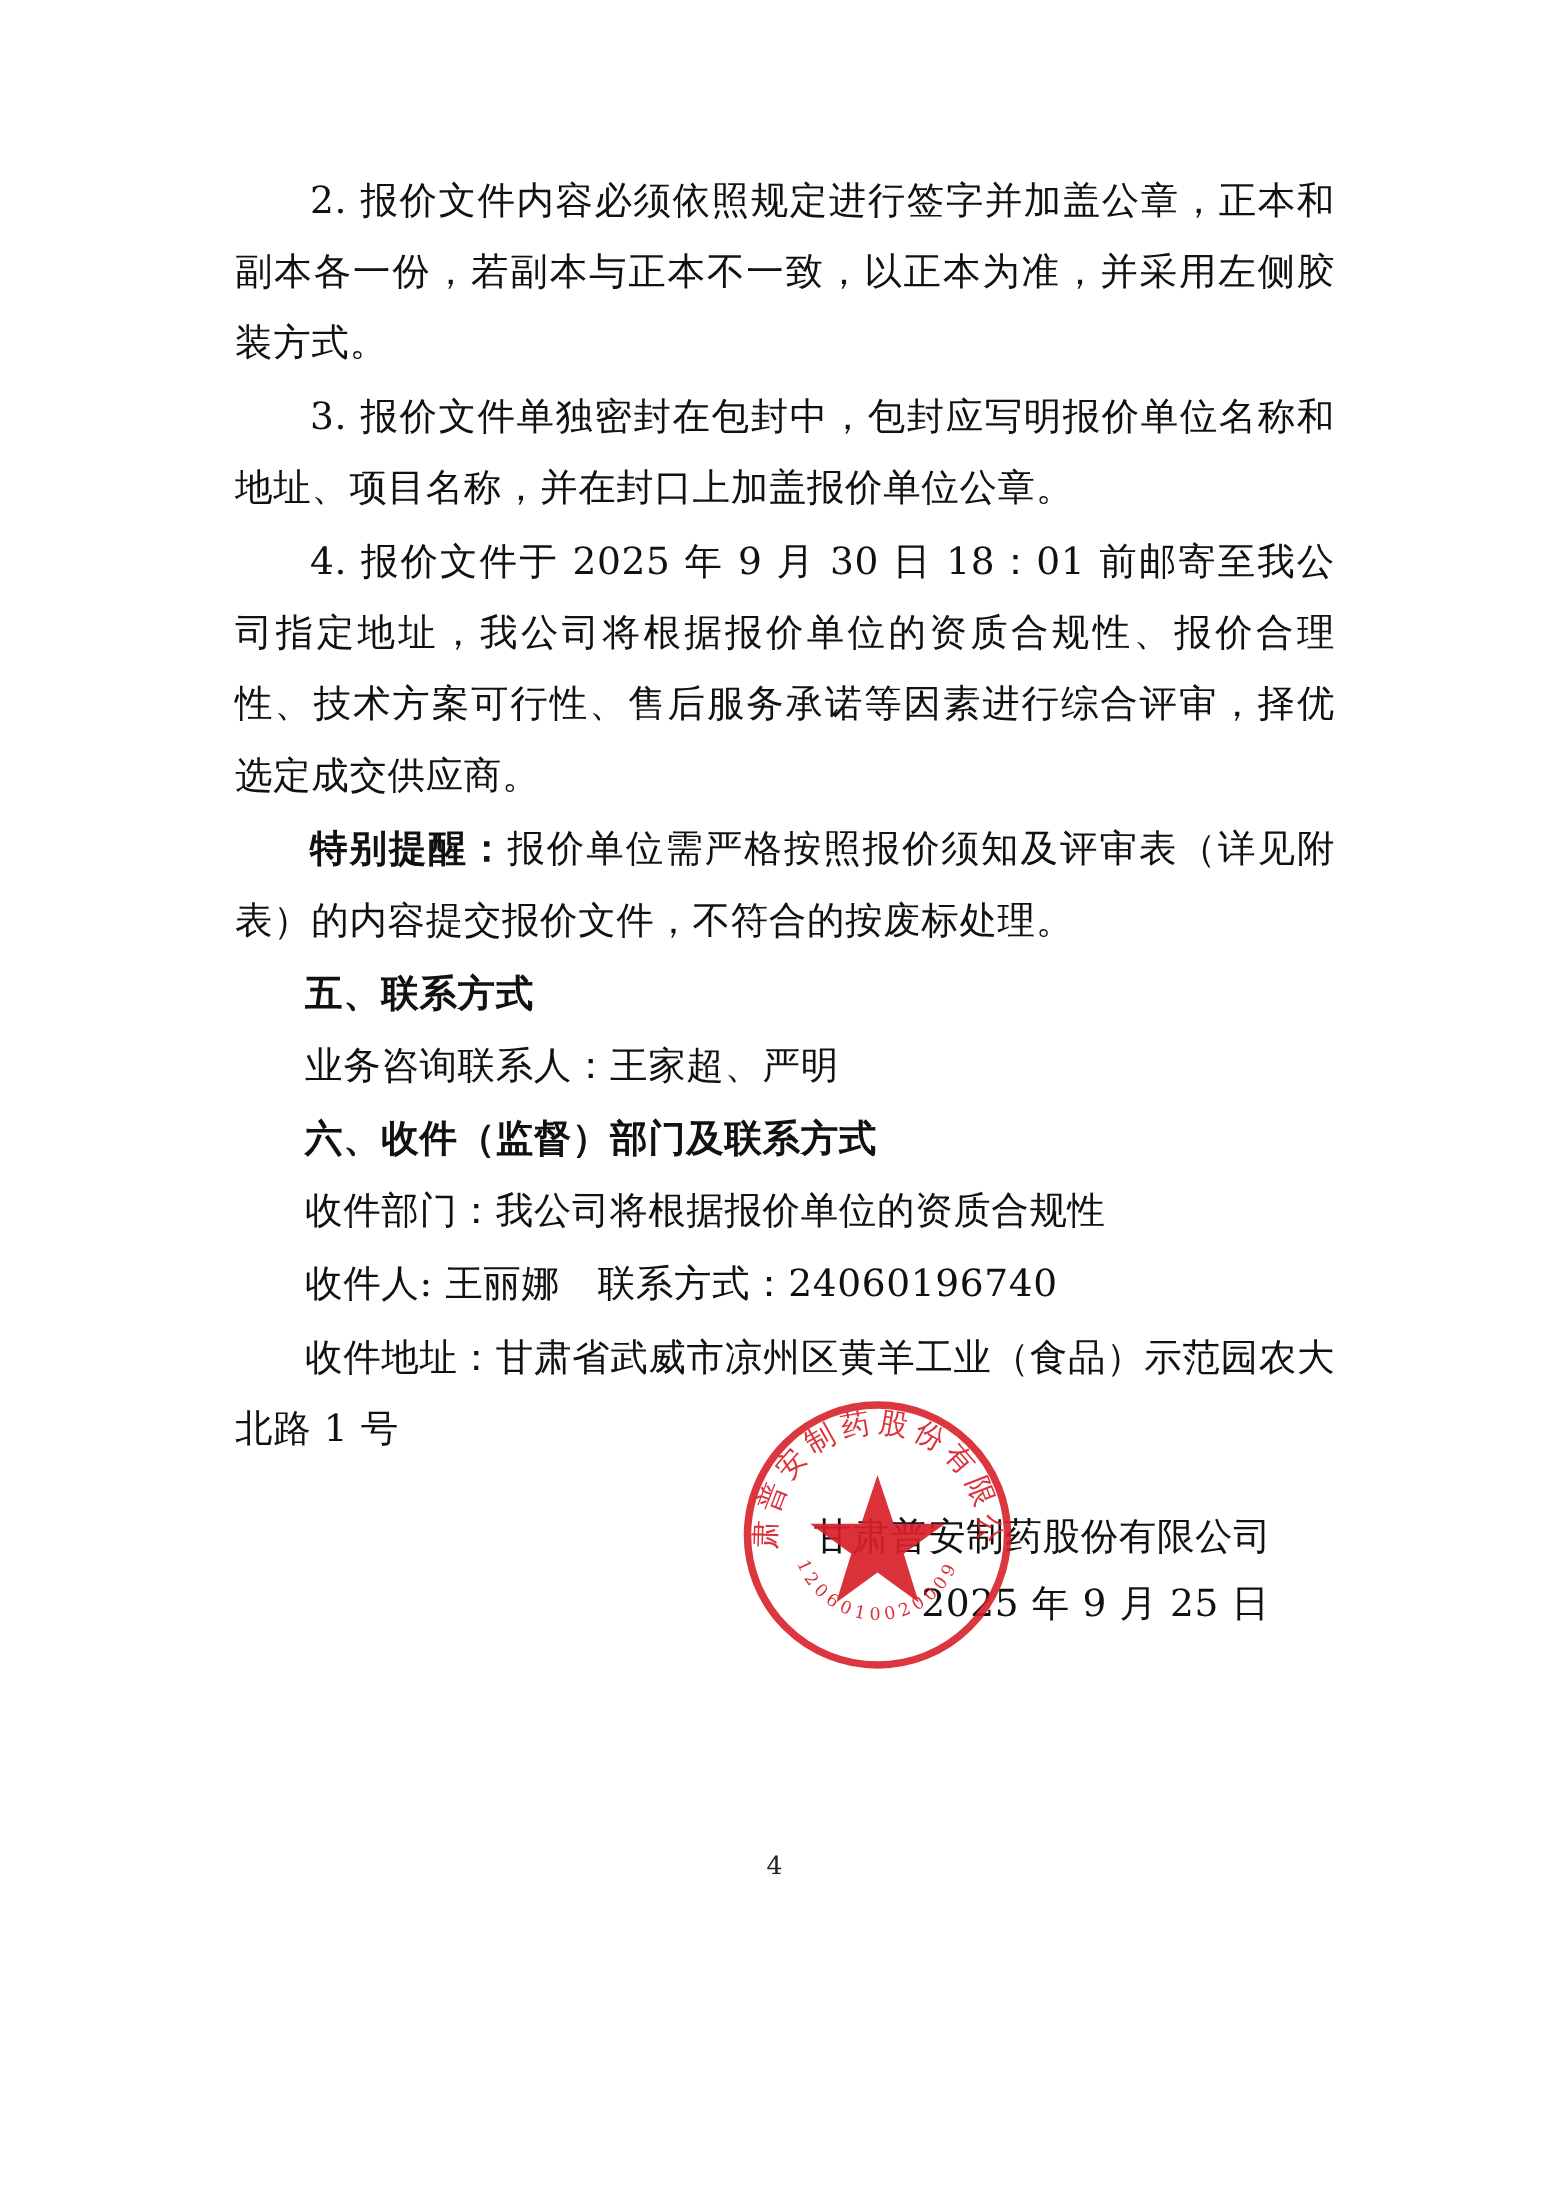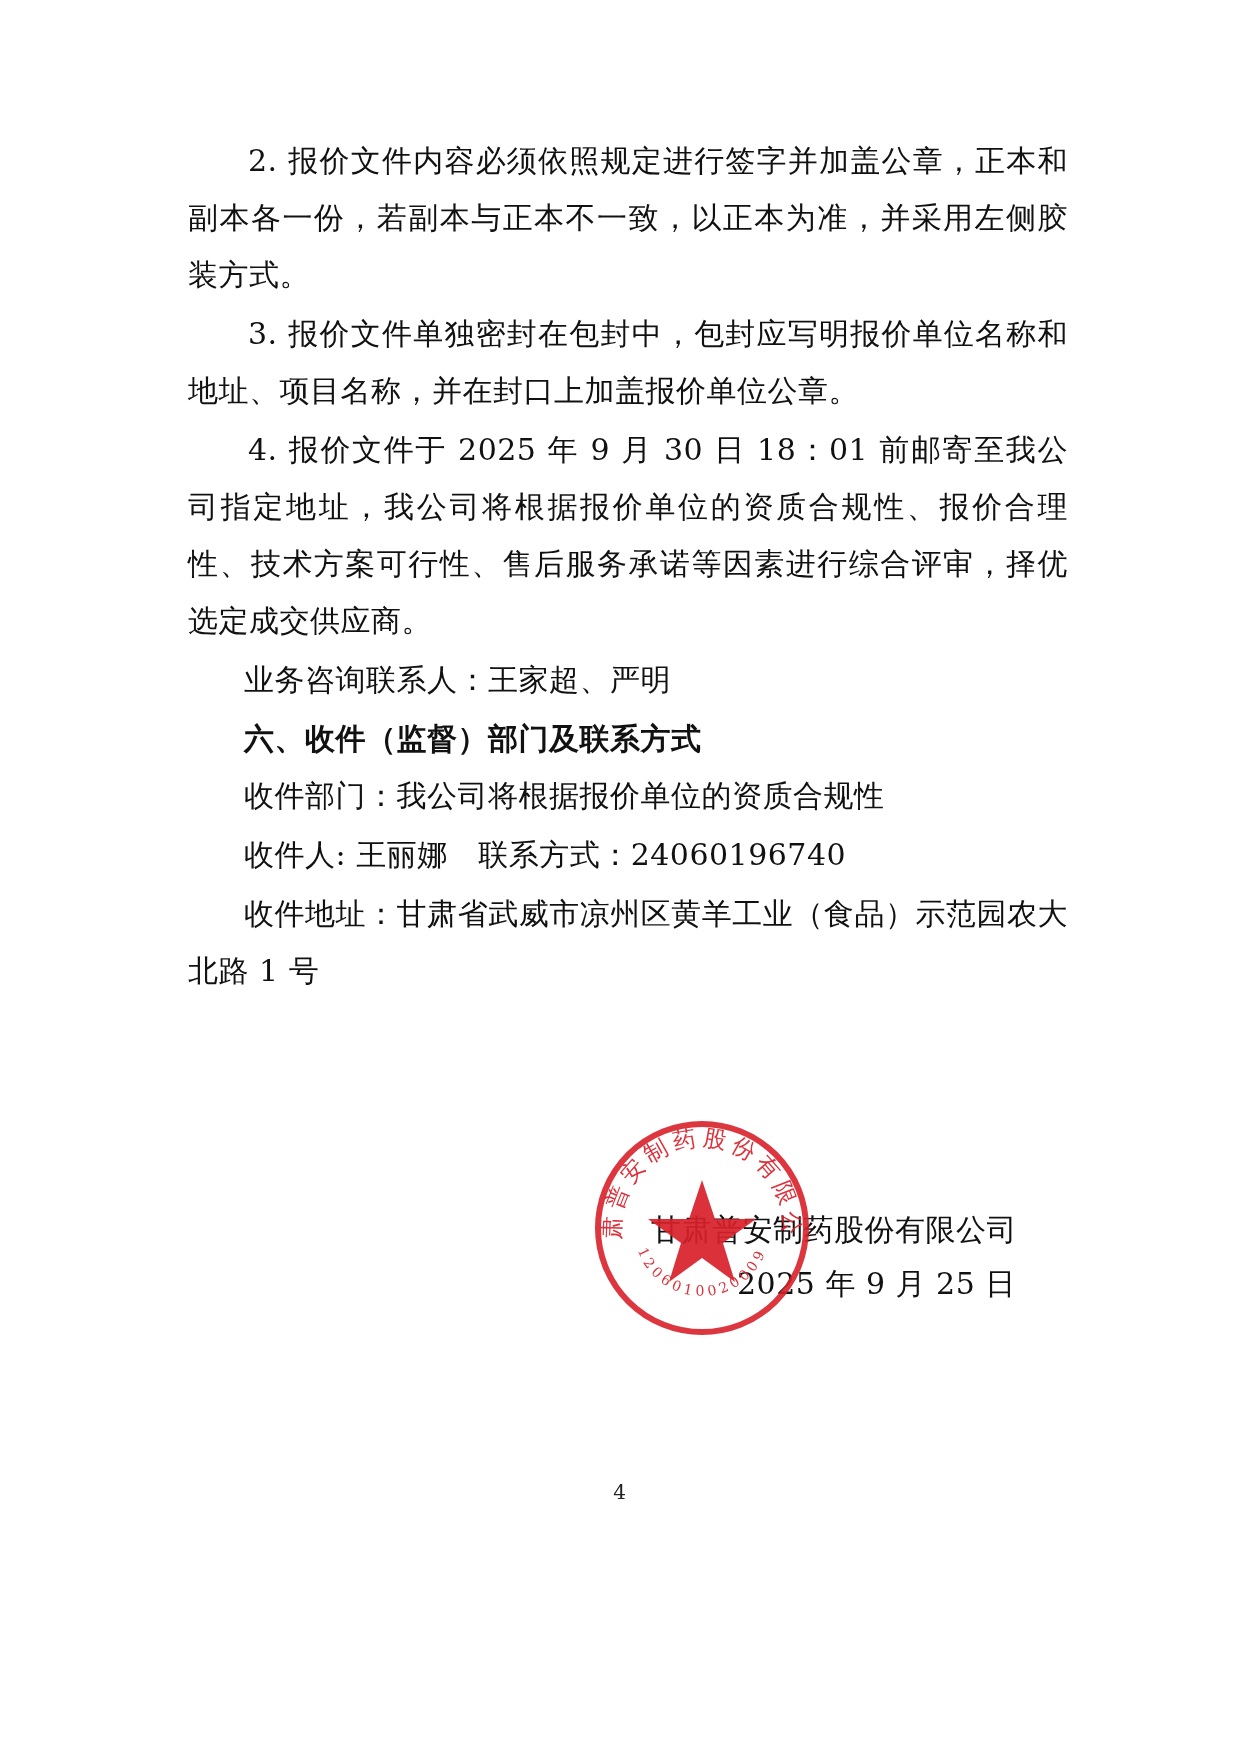--- a/index.html
+++ b/index.html
@@ -105,21 +105,23 @@
 
 <div class="page">
 
 
   <div class="content">
 
     <p class="indent">2. 报价文件内容必须依照规定进行签字并加盖公章，正本和副本各一份，若副本与正本不一致，以正本为准，并采用左侧胶装方式。</p>
     <p class="indent">3. 报价文件单独密封在包封中，包封应写明报价单位名称和地址、项目名称，并在封口上加盖报价单位公章。</p>
     <p class="indent">4. 报价文件于 2025 年 9 月 30 日 18：01 前邮寄至我公司指定地址，我公司将根据报价单位的资质合规性、报价合理性、技术方案可行性、售后服务承诺等因素进行综合评审，择优选定成交供应商。</p>
 
+    <p class="indent"><span class="bold">特别提醒：</span><span>报价单位需严格按照报价须知及评审表（详见附表）的内容提交报价文件，不符合的按废标处理。</span></p>
 
+    <p class="heading">五、联系方式</p>
     <p class="sub">业务咨询联系人：王家超、严明</p>
 
     <p class="heading">六、收件（监督）部门及联系方式</p>
     <p class="sub">收件部门：我公司将根据报价单位的资质合规性</p>
     <p class="sub">收件人: 王丽娜　联系方式：24060196740</p>
     <p class="sub">收件地址：甘肃省武威市凉州区黄羊工业（食品）示范园农大北路 1 号</p>
 
   </div>
 
   <div class="signature">

